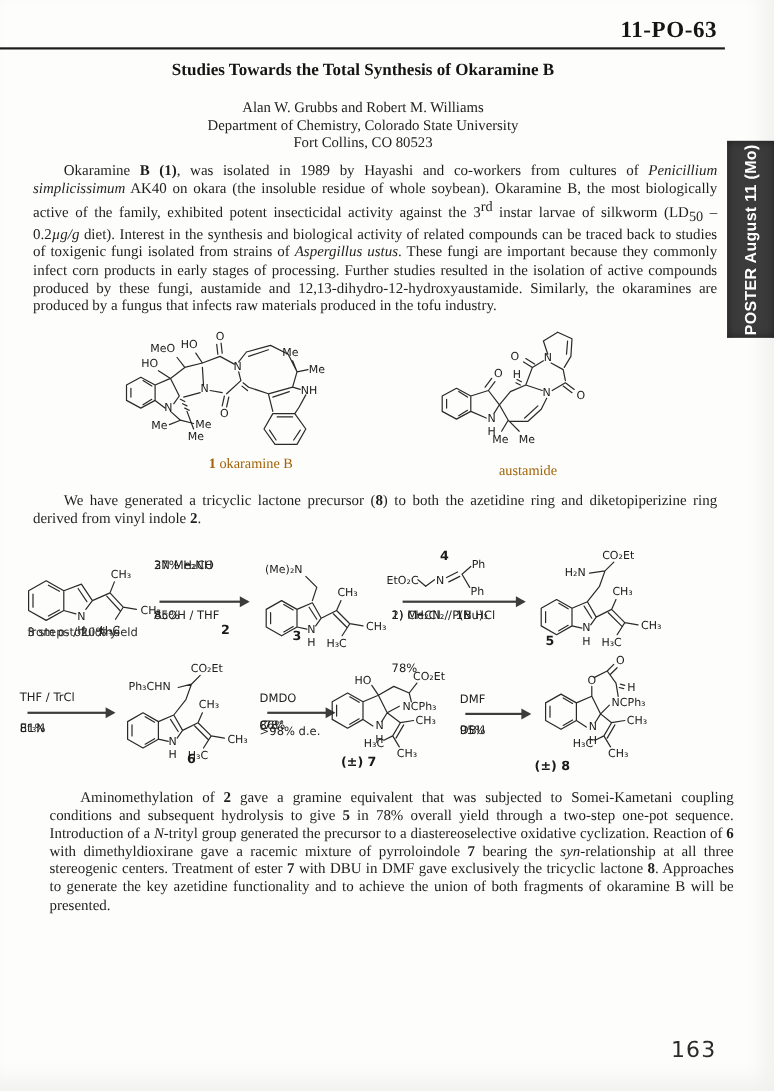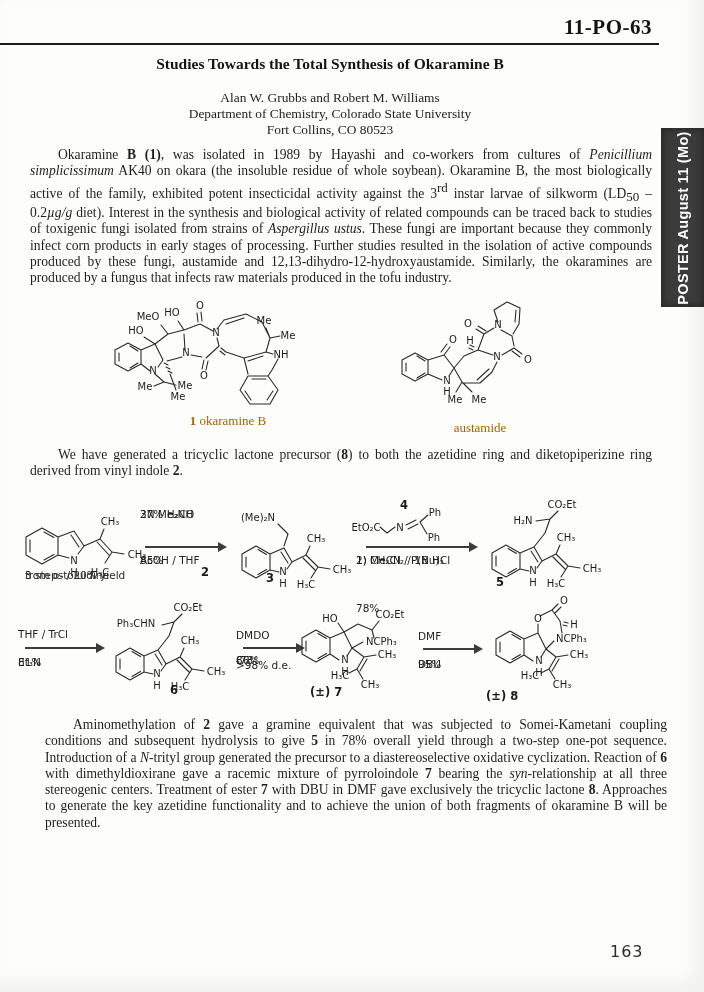--- a/index.html
+++ b/index.html
@@ -17,21 +17,21 @@
         text-align:justify;text-indent:28px;color:#1e1e1e;}
   #p1{top:147px;} #p2{top:447px;} #p3{top:717px;margin-left:15px;}
   .fig-caption{position:absolute;font-size:13px;text-align:center;color:#a16207;}
   .side-tab{position:absolute;right:0;top:128px;width:43px;height:179px;background:#3b3b3b;
             box-shadow:inset 0 0 8px #1f1f1f;}
   .side-tab span{position:absolute;left:50%;top:50%;
             transform:translate(-50%,-50%) rotate(-90deg);white-space:nowrap;
             color:#fff;font-family:"Liberation Sans",sans-serif;font-weight:bold;
             font-size:14.5px;letter-spacing:.3px;}
   .pageno{position:absolute;left:610px;top:942px;font-family:"DejaVu Sans",sans-serif;
-          font-size:16px;color:#2b2b2b;letter-spacing:1px;}
+          font-size:20px;color:#2b2b2b;letter-spacing:1px;}
   .scheme{position:absolute;left:0;top:495px;width:704px;height:228px;
           font-family:"DejaVu Sans",sans-serif;}
   .scheme div{position:absolute;}
   .cond{font-size:10.5px;text-align:center;color:#222;line-height:13.5px;}
   .cond.tight{line-height:11.5px;}
   .cond.wide{line-height:18px;}
   .cond.lft{text-align:left;}
   .chem-note{font-size:10.5px;text-align:center;color:#2a2a2a;line-height:13.5px;}
   .mol-num{font-size:11.5px;font-weight:bold;color:#1a1a1a;
            font-family:"DejaVu Sans",sans-serif;}

